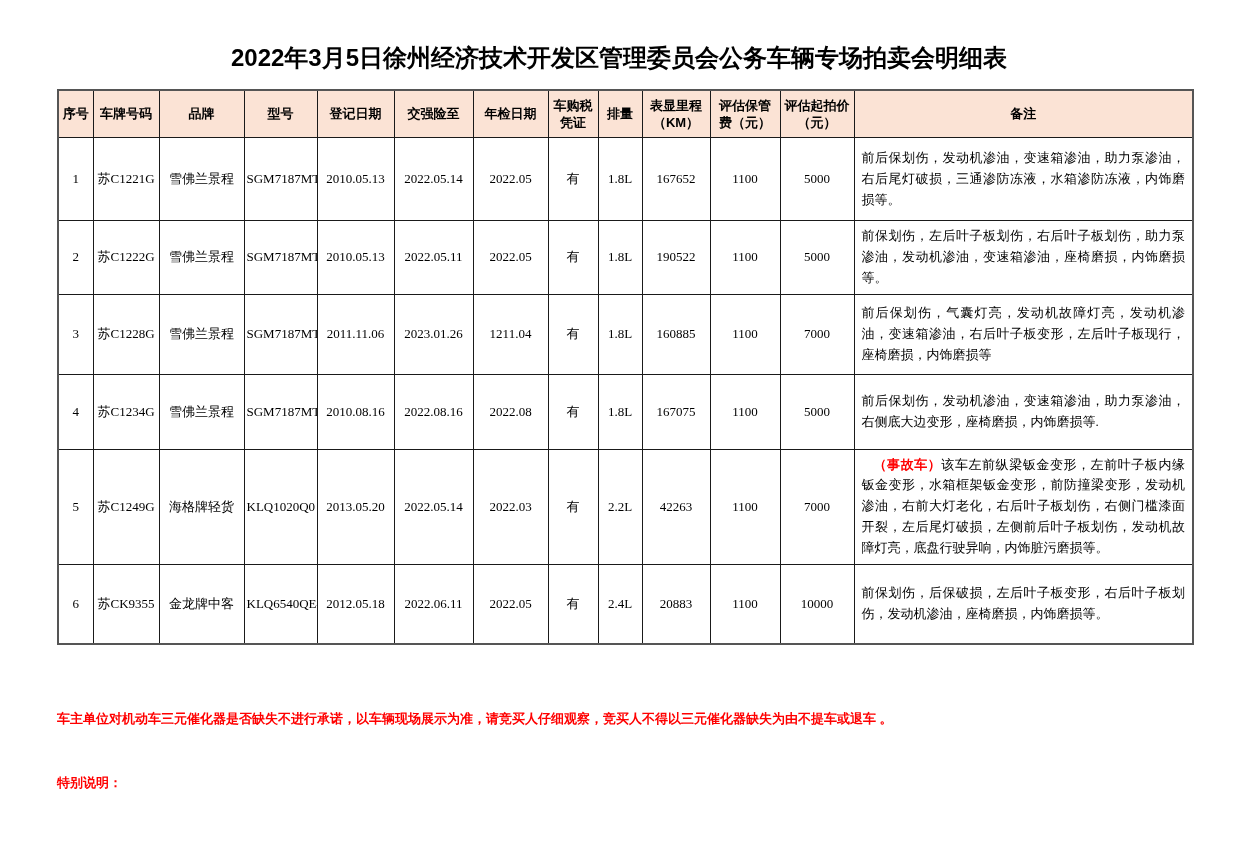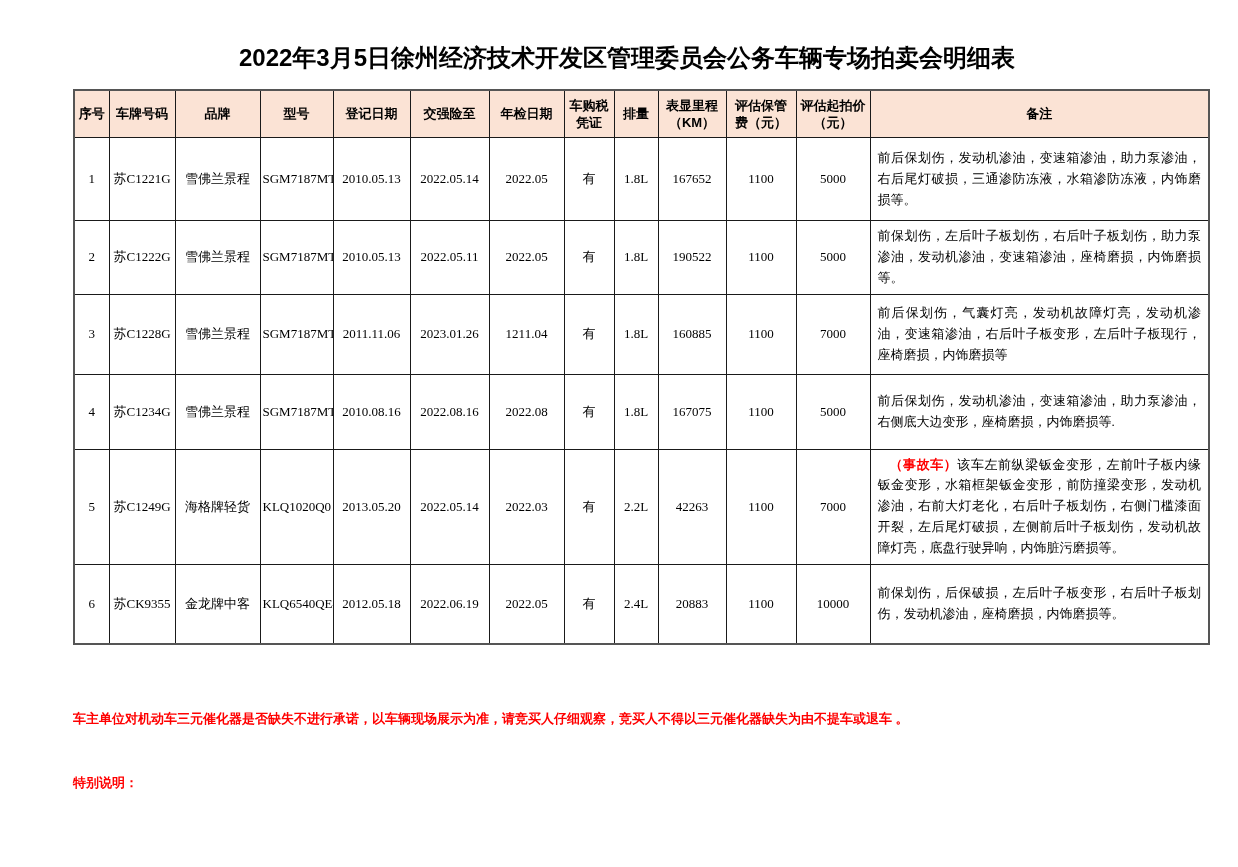--- a/index.html
+++ b/index.html
@@ -10,21 +10,21 @@
     --accident-red:#ff0000;
   }
   html,body{margin:0;padding:0;}
   body{
     width:1238px;height:867px;
     background:#ffffff;
     font-family:"Liberation Serif","DejaVu Serif",serif;
     color:#000;
     overflow:hidden;
   }
-  .page{padding-top:44px;padding-left:16px;}
+  .page{padding-top:44px;}
   .doc-title{
     text-align:center;
     font-family:"Liberation Sans","DejaVu Sans",sans-serif;
     font-weight:bold;
     font-size:24px;
     line-height:1.2;
     margin:0 20px 16px 20px;
   }
   table.auction{
     border-collapse:collapse;
@@ -206,21 +206,21 @@
           <td>1100</td>
           <td>7000</td>
           <td class="remark"><span class="accident-tag">（事故车）</span>该车左前纵梁钣金变形，左前叶子板内缘钣金变形，水箱框架钣金变形，前防撞梁变形，发动机渗油，右前大灯老化，右后叶子板划伤，右侧门槛漆面开裂，左后尾灯破损，左侧前后叶子板划伤，发动机故障灯亮，底盘行驶异响，内饰脏污磨损等。</td>
         </tr>
         <tr>
           <td>6</td>
           <td>苏CK9355</td>
           <td>金龙牌中客</td>
           <td>KLQ6540QE4</td>
           <td>2012.05.18</td>
-          <td>2022.06.19</td>
+          <td>2022.06.11</td>
           <td>2022.05</td>
           <td>有</td>
           <td>2.4L</td>
           <td>20883</td>
           <td>1100</td>
           <td>10000</td>
           <td class="remark">前保划伤，后保破损，左后叶子板变形，右后叶子板划伤，发动机渗油，座椅磨损，内饰磨损等。</td>
         </tr>
       </tbody>
   </table>

